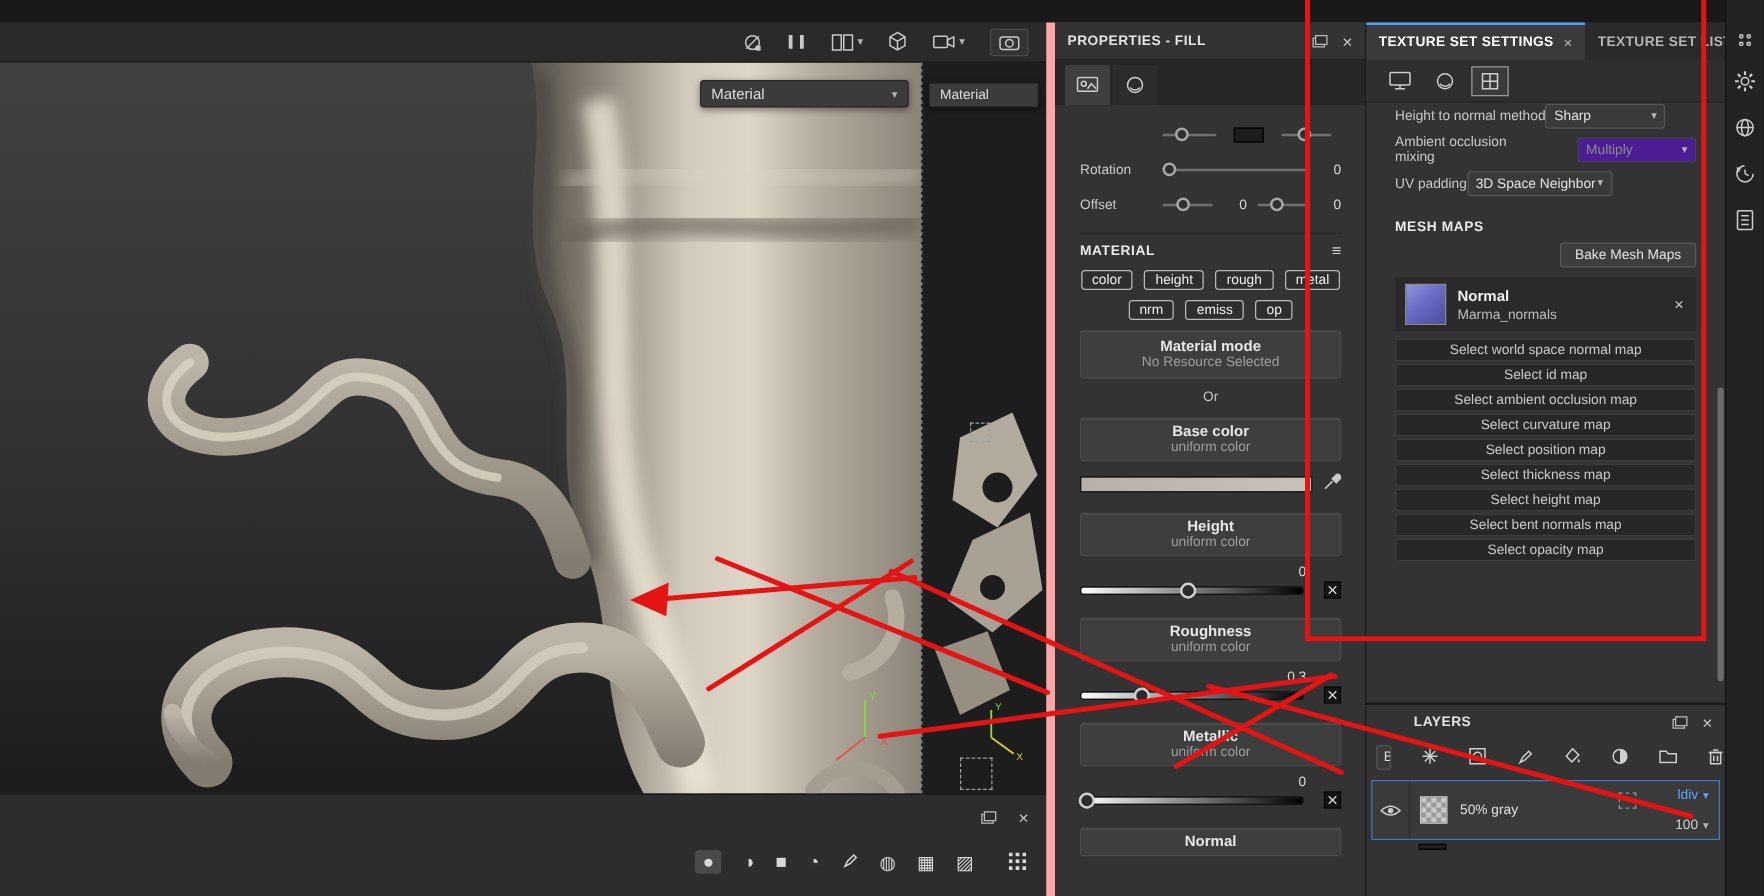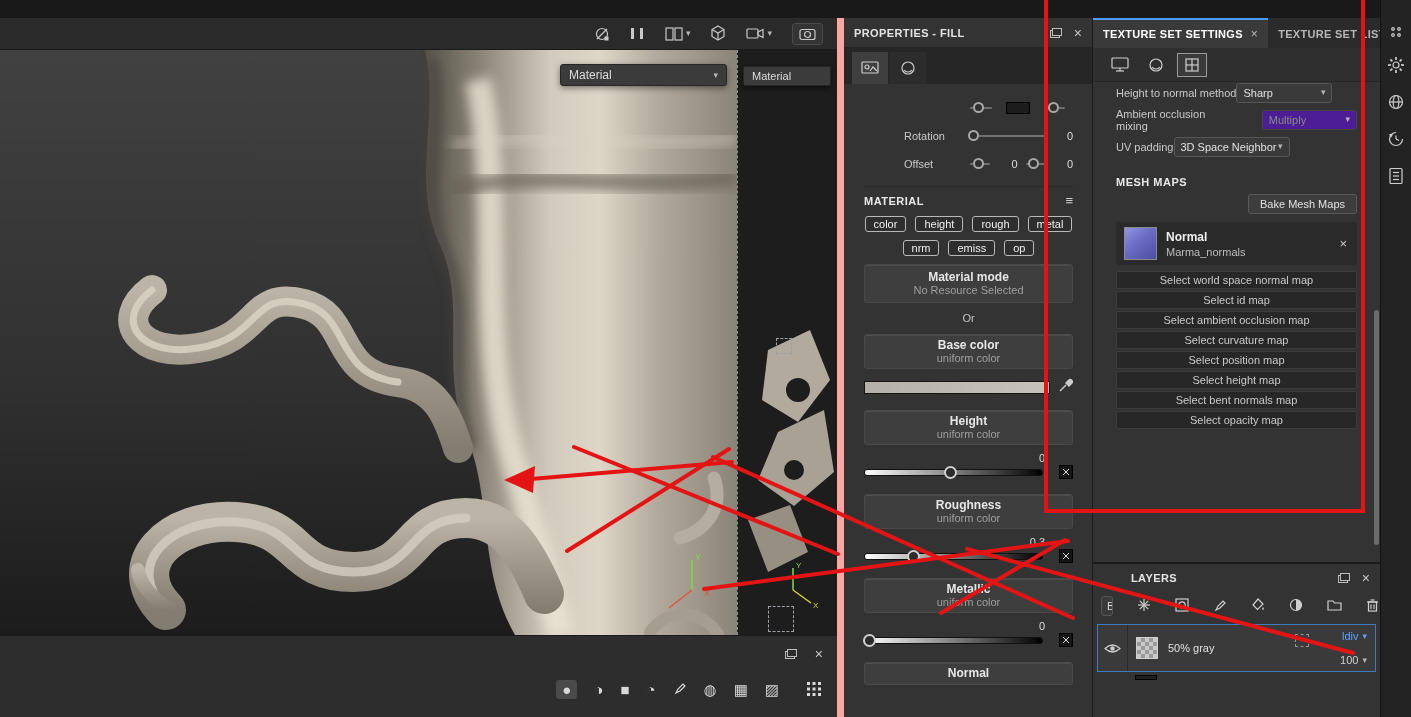--- a/index.html
+++ b/index.html
@@ -41,21 +41,21 @@
   #props { left:837px; top:18px; width:255px; height:699px; background:#333; border-left:7px solid #fca5a5; }
   .p-header { height:30px; background:#333; border-bottom:1px solid #262626; display:flex; align-items:center; justify-content:space-between; padding:0 10px; }
   .p-title { font-size:11px; font-weight:bold; letter-spacing:.4px; color:#e3e3e3; }
   .hdr-icons { display:flex; align-items:center; gap:12px; }
   .p-tabs { height:36px; background:#262626; display:flex; align-items:flex-end; padding-left:8px; gap:2px; }
   .p-tab { width:36px; height:32px; display:flex; align-items:center; justify-content:center; background:#2c2c2c; cursor:pointer; }
   .p-tab.sel { background:#3f3f3f; }
   .p-tab svg { stroke:#cfcfcf; fill:none; stroke-width:1.2; }
   .p-body { position:absolute; left:0; top:66px; width:255px; height:633px; overflow:hidden; padding:10px 26px 0 20px; }
 
-  .srow { display:flex; align-items:center; height:28px;margin-left:40px; }
+  .srow { display:flex; align-items:center; height:28px; }
   .slabel { width:58px; font-size:11px; color:#c9c9c9; flex:none; }
   .strack { flex:1; height:2px; background:#6f6f6f; position:relative; margin:0 8px; border-radius:1px; }
   .knob { position:absolute; top:-5px; width:11px; height:11px; border-radius:50%; border:2px solid #a8a8a8; background:#2f2f2f; margin-left:-5px; }
   .sval { width:20px; text-align:right; font-size:11px; color:#dcdcdc; }
   .mini-box { width:24px; height:12px; background:#1c1c1c; border:1px solid #000; margin:0 6px; flex:none; }
 
   .p-div { height:1px; background:#2a2a2a; margin:8px 0 6px; }
   .sec-hdr { display:flex; align-items:center; justify-content:space-between; margin:6px 0 8px; }
   .sec-title { font-size:11px; font-weight:bold; letter-spacing:.5px; color:#e8e8e8; }
   .menu-glyph { color:#d0d0d0; font-size:13px; cursor:pointer; }
@@ -514,20 +514,21 @@
           <span class="mm-res" style="display:block">Marma_normals</span>
         </span>
         <span class="mm-x">×</span>
       </div>
 
       <div class="selbtn">Select world space normal map</div>
       <div class="selbtn">Select id map</div>
       <div class="selbtn">Select ambient occlusion map</div>
       <div class="selbtn">Select curvature map</div>
       <div class="selbtn">Select position map</div>
+      <div class="selbtn">Select thickness map</div>
       <div class="selbtn">Select height map</div>
       <div class="selbtn">Select bent normals map</div>
       <div class="selbtn">Select opacity map</div>
     </div>
     <span class="vscroll"></span>
     <div class="hscroll">
         <div class="hthumb"></div>
       </div>
   </div>
 

